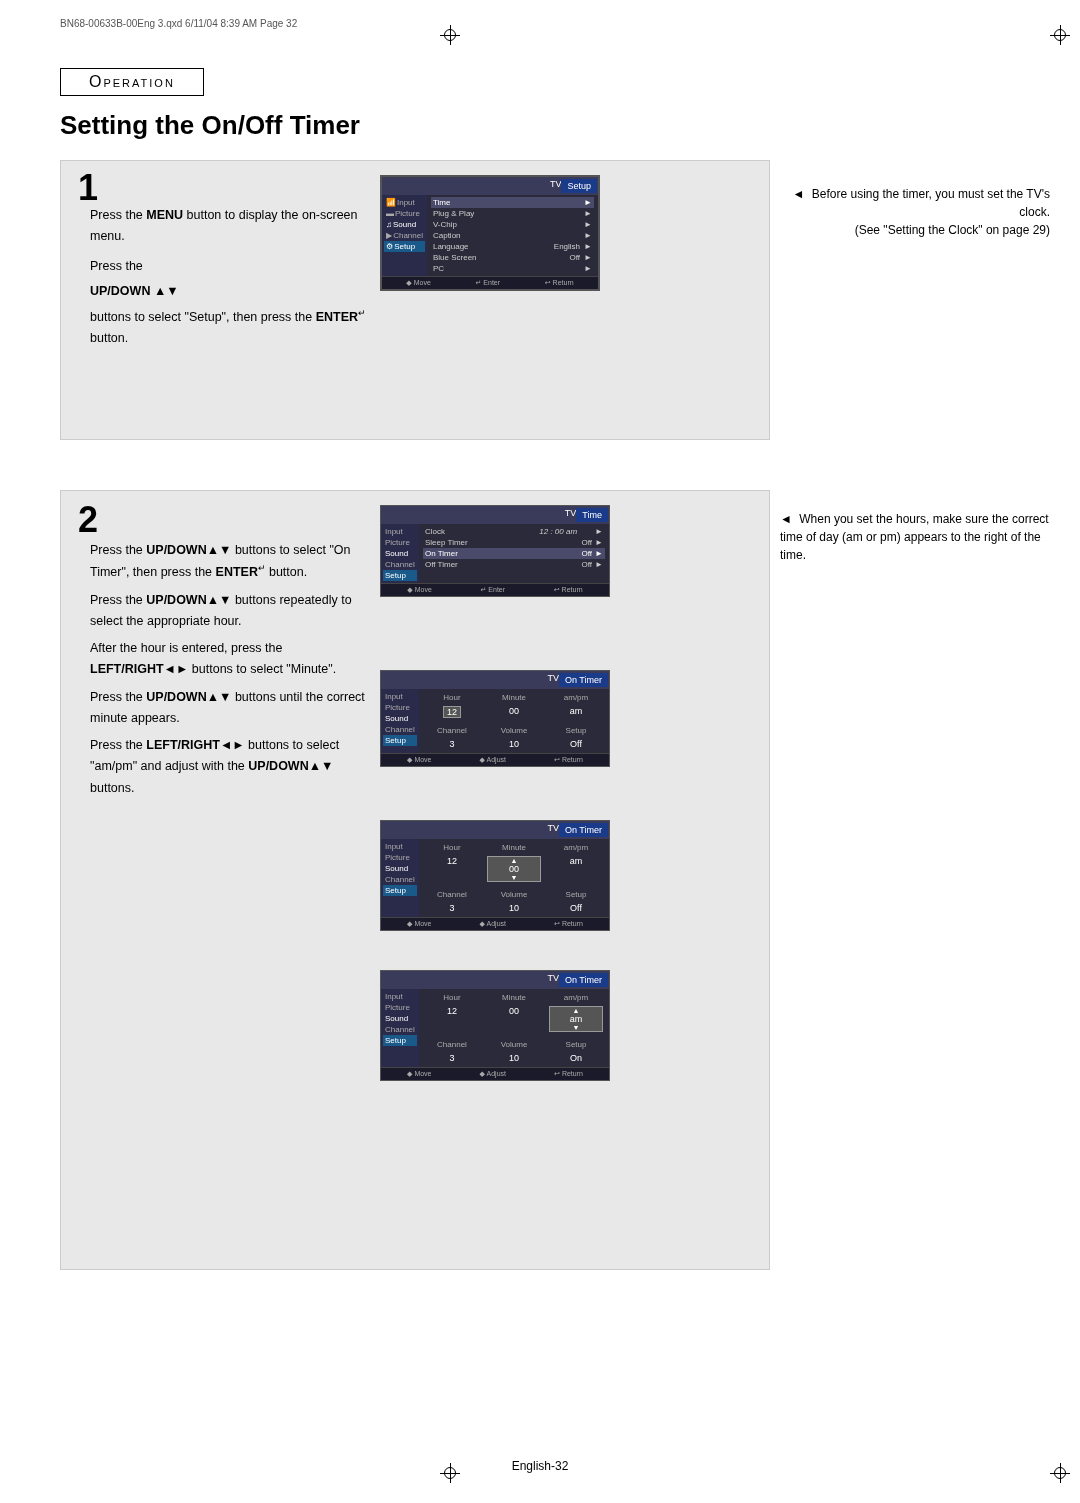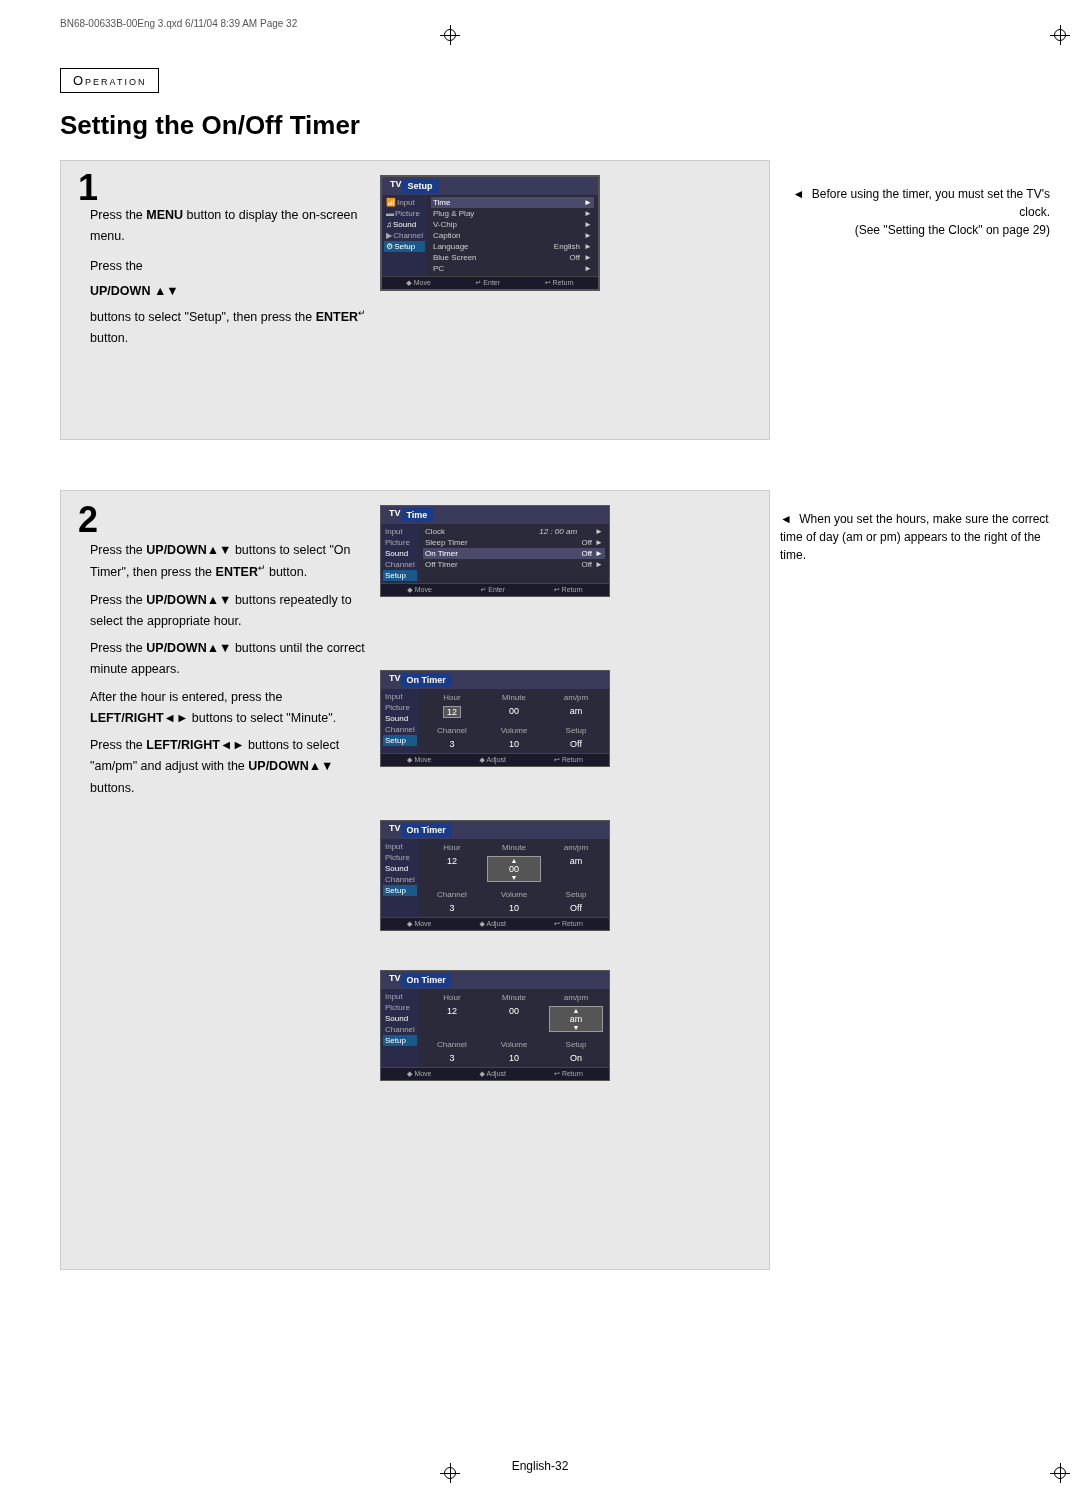--- a/index.html
+++ b/index.html
@@ -61,22 +61,22 @@
       color: #555;
       font-family: Arial, Helvetica, sans-serif;
     }
 
     
     .operation-box {
       position: absolute;
       top: 68px;
       left: 60px;
       border: 1px solid #000;
-      padding: 4px 12px;
-      font-size: 13px;
+      padding: 4px 28px;
+      font-size: 16px;
       letter-spacing: 2px;
       font-variant: small-caps;
     }
 
     
     .page-title {
       position: absolute;
       top: 110px;
       left: 60px;
       font-size: 26px;
@@ -101,25 +101,25 @@
     
     .tv-screen {
       background: #2a2a3a;
       color: #fff;
       font-size: 9px;
       border: 2px solid #555;
       position: relative;
     }
     .tv-header {
       display: flex;
-      justify-content: flex-start;
+      justify-content: flex-end;
       background: #3a3a5a;
-      padding: 2px 8px;
+      padding: 2px 1px;
       font-size: 9px;
-      font-weight: bold;
+      font-weight: normal;
     }
     .tv-header-blue {
       background: #1a3a8a;
       padding: 2px 6px;
       font-size: 9px;
     }
     .tv-sidebar {
       display: flex;
       flex-direction: column;
       background: #2a2a4a;
@@ -378,22 +378,22 @@
 <div class="step-block step2-block">
 </div>
 
 <div style="position:absolute; top:502px; left:78px;">
   <span class="step-number">2</span>
 </div>
 
 <div class="step2-text">
   <p style="margin-bottom:6px;">Press the <strong>UP/DOWN▲▼</strong> buttons to select "On Timer", then press the <strong>ENTER</strong><sup style="font-size:9px">↵</sup> button.</p>
   <p style="margin-bottom:6px;">Press the <strong>UP/DOWN▲▼</strong> buttons repeatedly to select the appropriate hour.</p>
+  <p style="margin-bottom:6px;">After the hour is entered, press the <strong>LEFT/RIGHT◄►</strong> buttons to select "Minute".</p>
   <p style="margin-bottom:6px;">Press the <strong>UP/DOWN▲▼</strong> buttons until the correct minute appears.</p>
-  <p style="margin-bottom:6px;">After the hour is entered, press the <strong>LEFT/RIGHT◄►</strong> buttons to select "Minute".</p>
   <p style="margin-bottom:6px;">Press the <strong>LEFT/RIGHT◄►</strong> buttons to select "am/pm" and adjust with the <strong>UP/DOWN▲▼</strong> buttons.</p>
 </div>
 
 <div style="position:absolute; top:505px; left:380px;">
   <div class="tv-small">
     <div class="tv-header">
       <span>TV</span>
       <span class="tv-header-blue">Time</span>
     </div>
     <div class="tv-body">

